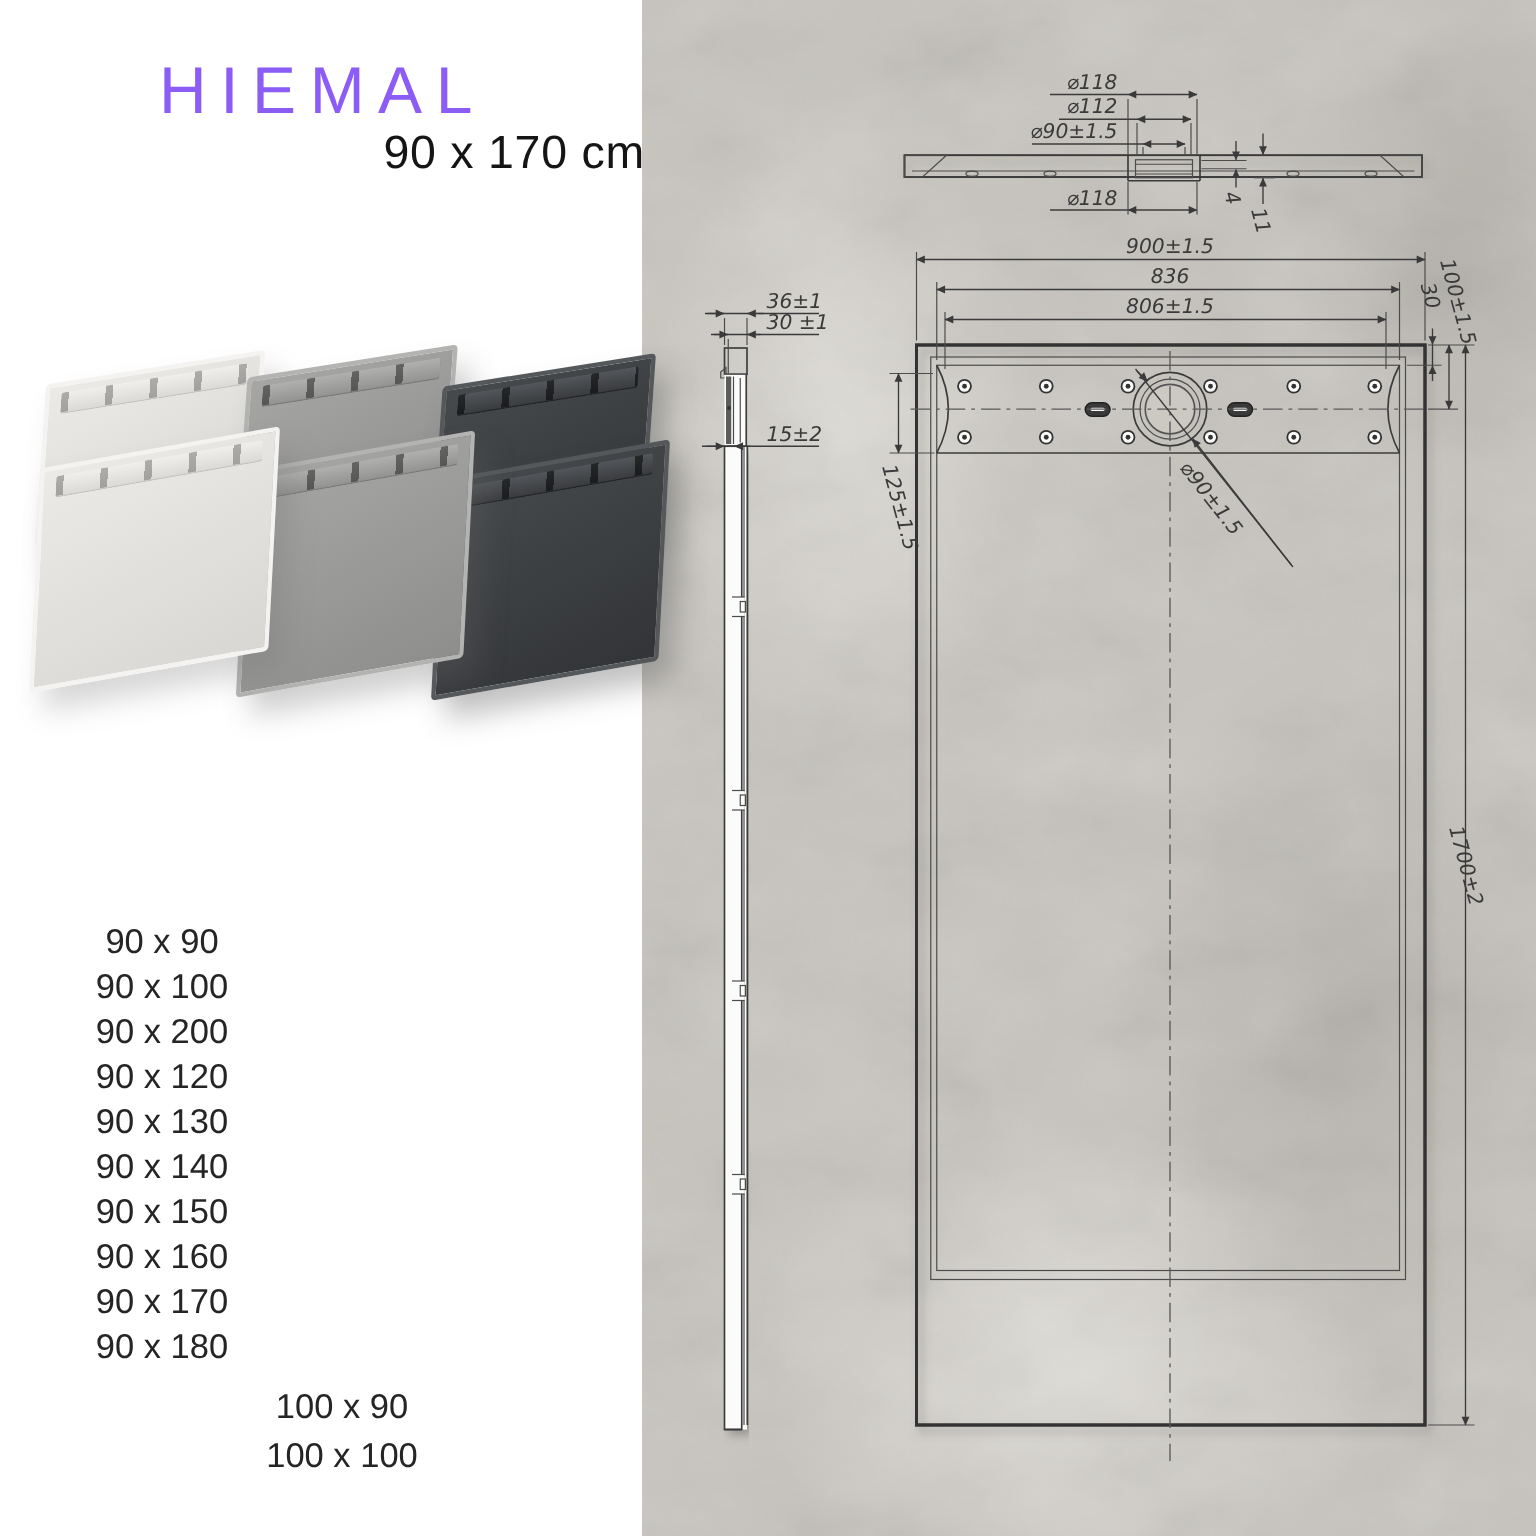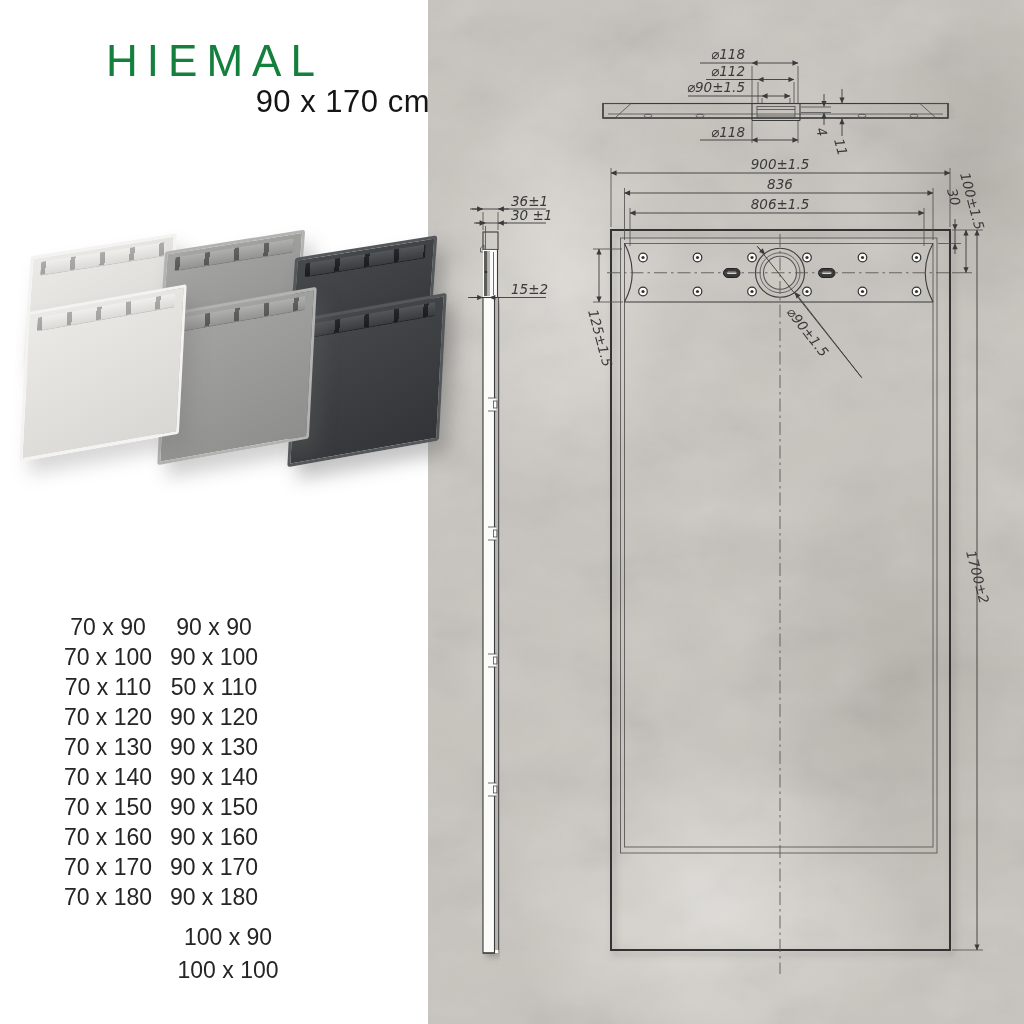--- a/index.html
+++ b/index.html
@@ -3,21 +3,21 @@
 <meta charset="utf-8">
 <style>
   * { margin:0; padding:0; box-sizing:border-box; }
   html,body { width:1024px; height:1024px; background:#ffffff; overflow:hidden;
               font-family:"Liberation Sans", sans-serif; }
   #page { position:relative; width:1024px; height:1024px; background:#fff; }
 
   
   #left-panel { position:absolute; left:0; top:0; width:430px; height:1024px; background:#fff; }
   #brand-title { position:absolute; top:36px; left:0; width:430px; text-align:center;
-                 font-size:44px; font-weight:400; letter-spacing:9px; color:#15803d; }
+                 font-size:44px; font-weight:400; letter-spacing:9px; color:#8b5cf6; }
   #size-subtitle { position:absolute; top:84px; left:0; width:430px; text-align:right;
                    font-size:31px; font-weight:400; color:#151515; letter-spacing:0.5px; }
 
   
   #collage { position:absolute; left:8px; top:212px; width:416px; height:258px; }
   .tray { position:absolute; border-radius:3px; }
   .tray .strip { position:absolute; left:8px; right:8px; top:4px; height:14px; border-radius:2px; }
   .tray-white { background:linear-gradient(160deg,#eceae7,#d9d7d3); border:3px solid #f4f3f1;
                 box-shadow:10px 14px 18px rgba(110,110,110,.28); }
   .tray-white .strip { background:repeating-linear-gradient(90deg, rgba(90,90,90,.45) 0 5px, transparent 5px 30px),
@@ -80,35 +80,23 @@
         <div class="strip"></div>
       </div>
       <div class="tray tray-white" style="left:14px; top:88px; width:162px; height:146px; z-index:6;
                   transform:rotate(-10deg) skewX(-13deg);">
         <div class="strip"></div>
       </div>
     </div>
 
     <div id="size-table">
       <div class="size-col offset">
-        <div class="sz">70 x 90</div>
-        <div class="sz">70 x 100</div>
-        <div class="sz">70 x 110</div>
-        <div class="sz">70 x 120</div>
-        <div class="sz">70 x 130</div>
-        <div class="sz">70 x 140</div>
-        <div class="sz">70 x 150</div>
-        <div class="sz">70 x 160</div>
-        <div class="sz">70 x 170</div>
-        <div class="sz">70 x 180</div>
-      </div>
-      <div class="size-col offset">
         <div class="sz">90 x 90</div>
         <div class="sz">90 x 100</div>
-        <div class="sz">50 x 110</div>
+        <div class="sz">90 x 200</div>
         <div class="sz">90 x 120</div>
         <div class="sz">90 x 130</div>
         <div class="sz">90 x 140</div>
         <div class="sz">90 x 150</div>
         <div class="sz">90 x 160</div>
         <div class="sz">90 x 170</div>
         <div class="sz">90 x 180</div>
       </div>
     </div>
     <div id="extra-sizes">

